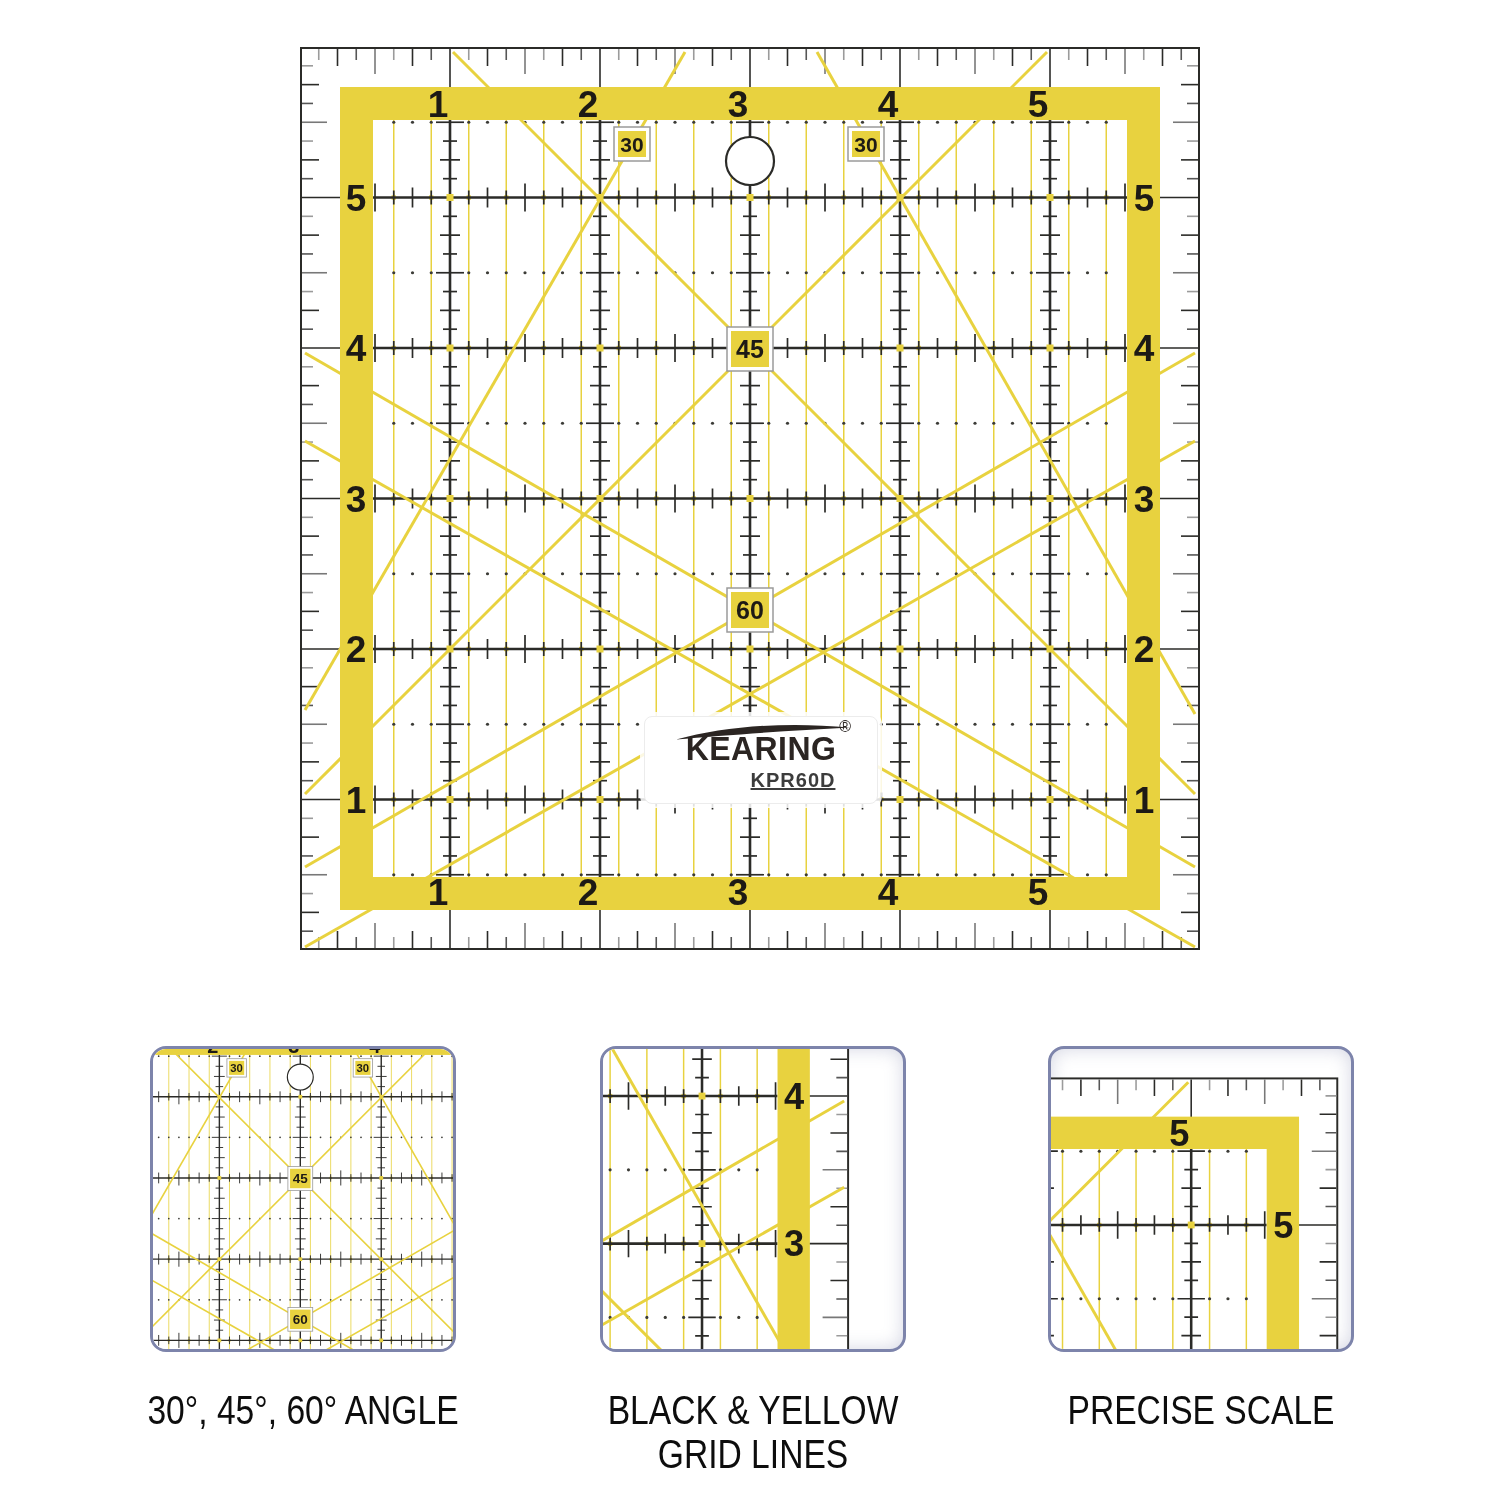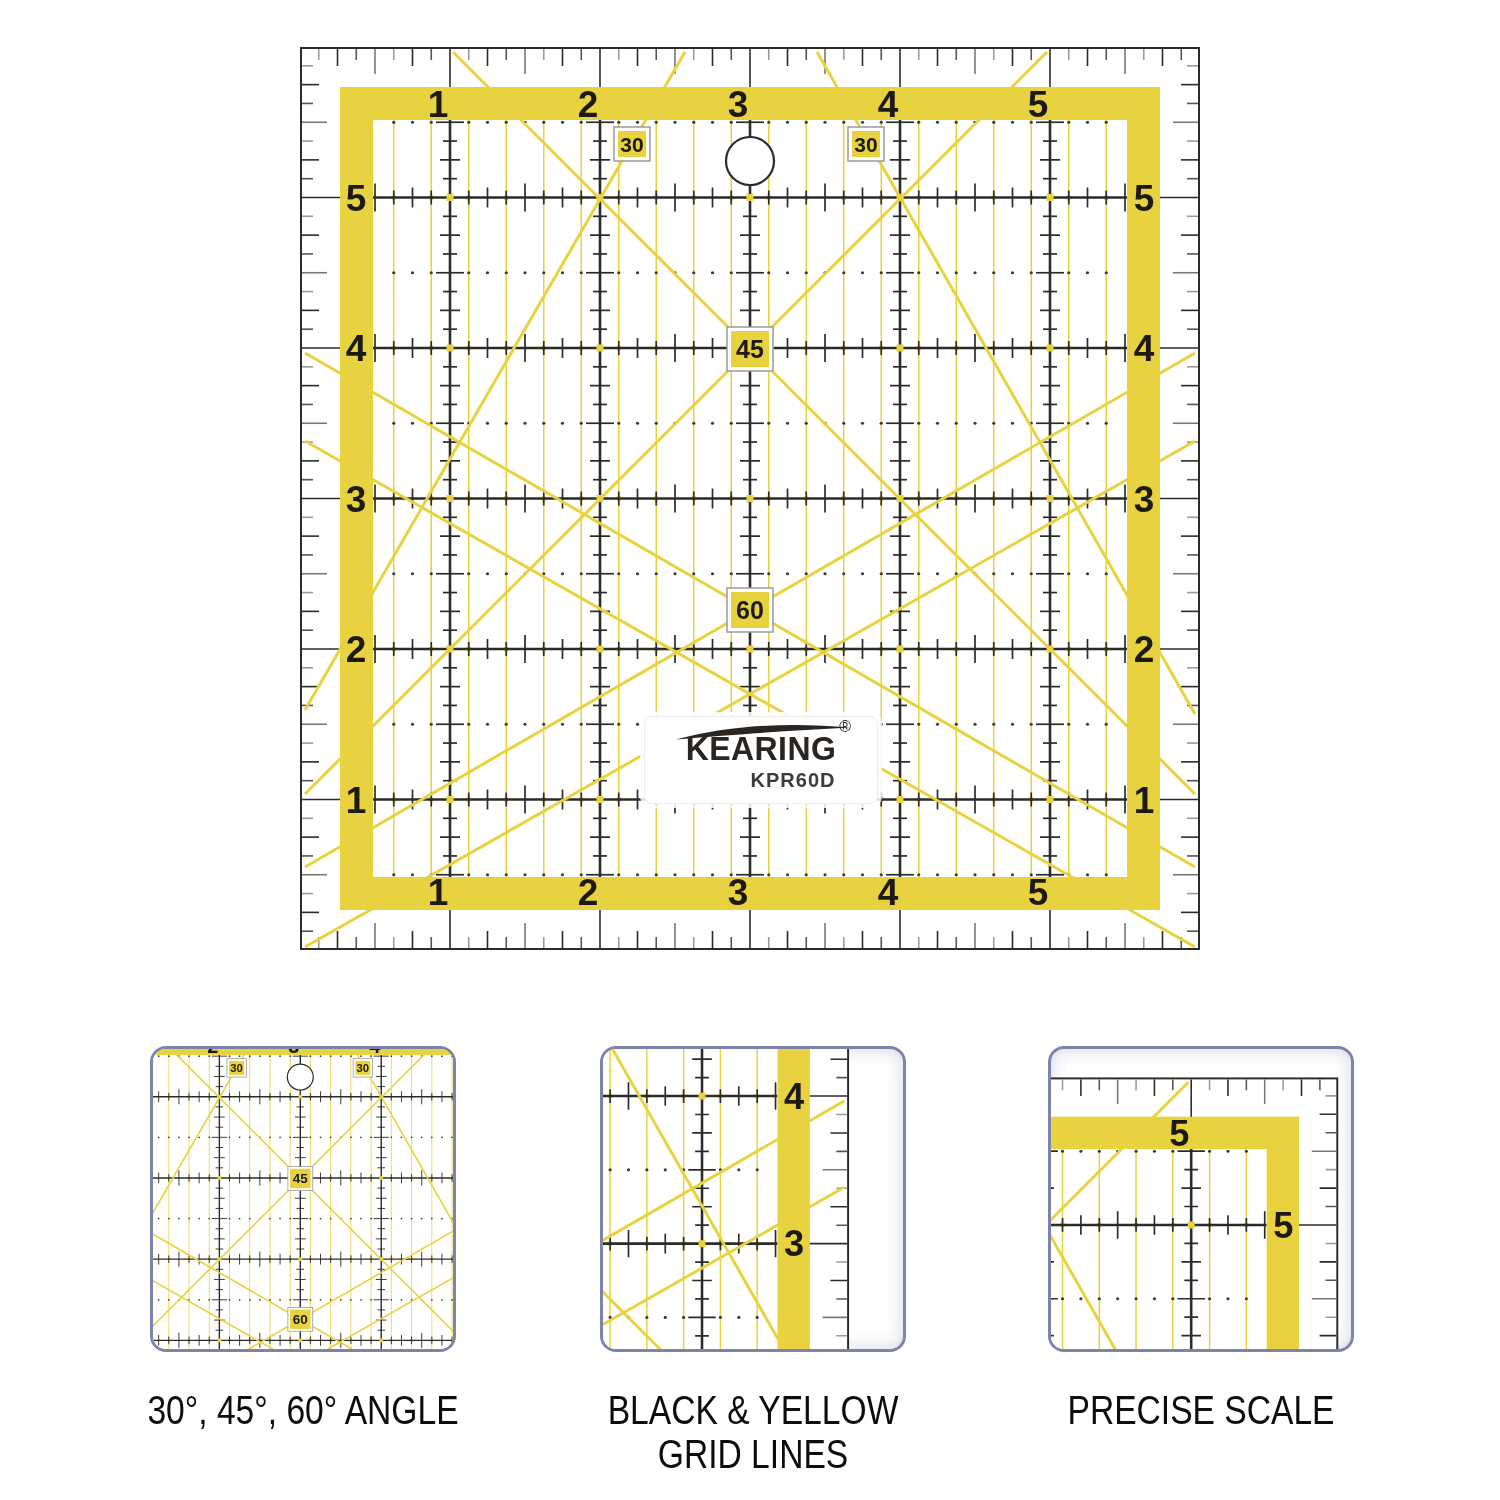--- a/index.html
+++ b/index.html
@@ -11,21 +11,21 @@
   .main-ruler svg{display:block;width:900px;height:903px;}
 
   
   .logo{position:absolute;left:644px;top:697px;width:232px;height:86px;background:#fff;
         border:1px solid #ececec;border-radius:8px;text-align:center;
         box-shadow:0 0 0 4px rgba(255,255,255,.85);margin-top:19px;}
   .logo .swoosh{position:absolute;left:28px;top:6px;width:180px;height:18px;}
   .logo .brand-row{position:relative;margin-top:12px;font-size:34px;font-weight:700;
         color:#2b2522;letter-spacing:.5px;transform:scaleX(.94);transform-origin:center;}
   .logo .reg{position:absolute;top:-12px;margin-left:3px;font-size:17px;font-weight:400;}
-  .logo .model{margin-top:1px;padding-left:64px;font-size:20px;font-weight:700;color:#3c3c3c;letter-spacing:1px;}
+  .logo .model{margin-top:1px;padding-left:64px;font-size:20px;font-weight:700;color:#3c3c3c;letter-spacing:1px;text-decoration:underline;}
 
   
   .feature{position:absolute;margin:0;}
   .panel{width:300px;height:300px;background:#fff;border:3px solid #7d84ab;border-radius:16px;
          box-shadow:inset 0 0 18px rgba(125,132,171,.33);overflow:hidden;}
   .panel svg{display:block;width:300px;height:300px;}
   .f1{left:150px;top:1046px;}
   .f2{left:600px;top:1046px;}
   .f3{left:1048px;top:1046px;}
 

